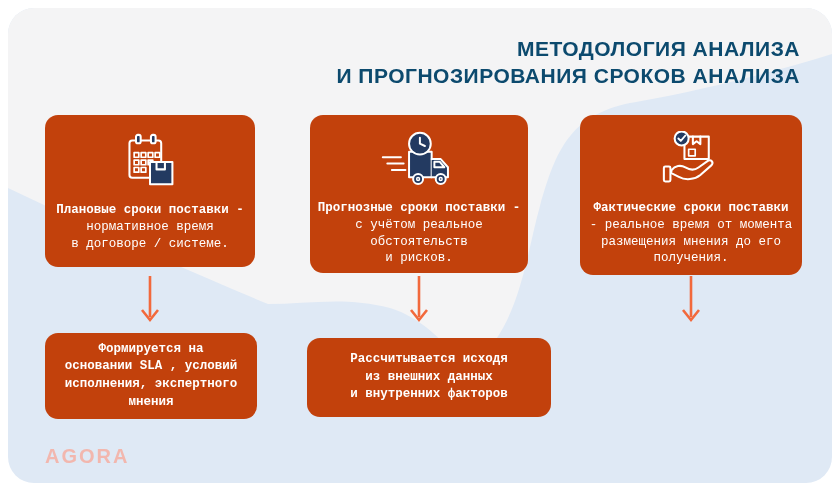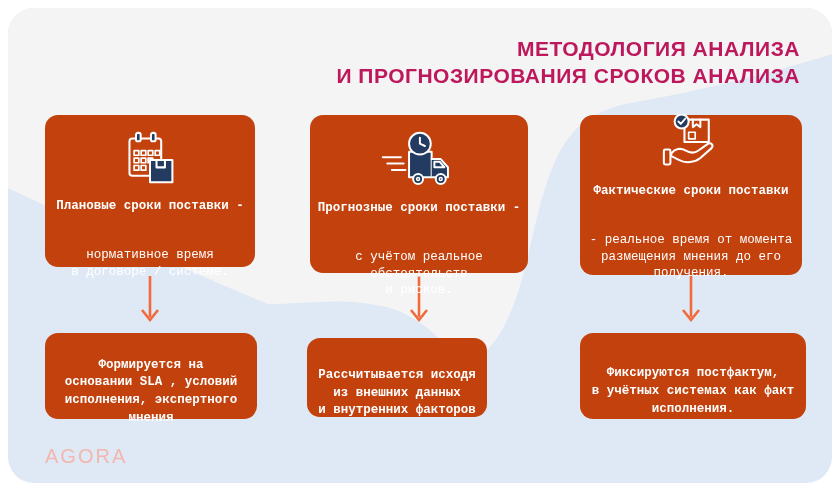--- a/index.html
+++ b/index.html
@@ -13,64 +13,64 @@
     position:absolute; left:8px; top:8px;
     width:824px; height:475px;
     background:#dfe9f5;
     border-radius:26px;
     overflow:hidden;
   }
   .bgwave { position:absolute; left:0; top:0; width:824px; height:475px; }
   .title {
     position:absolute; top:27px; right:32px;
     text-align:right;
-    color:#be185d;
+    color:#0c4a6e;
     font-weight:700;
     font-size:21px;
     letter-spacing:0.5px;
     line-height:1.3;
     z-index:2;
   }
   .title span { display:block; }
   .card {
     position:absolute;
     background:#c2410c;
     border-radius:13px;
     color:#ffffff;
     z-index:3;
     box-sizing:border-box;
     font-family:Liberation Mono, monospace;
   }
   .card-top { display:flex; flex-direction:column; align-items:center; padding:16px 8px 10px 8px; }
   .icon-wrap { height:60px; display:flex; align-items:center; justify-content:center; margin-bottom:11px; }
   .card-text { text-align:center; font-size:12.5px; line-height:1.34; }
   .card-heading { font-weight:700; white-space:nowrap; }
-  .prewrap { white-space:pre-line;margin-top:32px; }
+  .prewrap { white-space:pre-line; }
   .card-bottom {
     display:flex; align-items:center; justify-content:center;
     text-align:center; font-weight:700; font-size:12.5px; line-height:1.42;
     padding:6px 8px;
   }
   .arrow { position:absolute; z-index:2; width:22px; height:52px; }
   .logo {
     position:absolute; left:37px; bottom:15px;
-    font-size:20px; font-weight:400;
+    font-size:20px; font-weight:700;
     letter-spacing:2px;
     color:#f2b7ae;
     z-index:2;
   }
   
   #card-top-1 { left:37px;  top:107px; width:210px; height:152px; }
   #card-top-2 { left:302px; top:107px; width:218px; height:158px; }
-  #card-top-3 { left:572px; top:107px; width:222px; height:160px;justify-content:center; }
+  #card-top-3 { left:572px; top:107px; width:222px; height:160px; }
   #arrow-1 { left:131px; top:266px; }
   #arrow-2 { left:400px; top:266px; }
   #arrow-3 { left:672px; top:266px; }
   #card-bot-1 { left:37px;  top:325px; width:212px; height:86px; }
-  #card-bot-2 { left:299px; top:330px; width:180px; height:79px; }
+  #card-bot-2 { left:299px; top:330px; width:244px; height:79px; }
   #card-bot-3 { left:572px; top:325px; width:226px; height:86px; }
 </style>
 </head>
 <body>
 
 <div class="slide">
 
   <svg class="bgwave" viewBox="0 0 824 475" preserveAspectRatio="none" aria-hidden="true">
     <path fill="#f4f4f5" d="M0,0 H824 V46
       C772,62 706,80 628,94
@@ -176,21 +176,16 @@
     <div class="prewrap">Формируется на
 основании SLA , условий
 исполнения, экспертного
 мнения</div>
   </div>
   <div class="card card-bottom" id="card-bot-2">
     <div class="prewrap">Рассчитывается  исходя
 из внешних данных
 и внутренних факторов</div>
   </div>
-  <div class="card card-bottom" id="card-bot-3">
-    <div class="prewrap">Фиксируются постфактум,
-в учётных системах как факт
-исполнения.</div>
-  </div>
 
   <div class="logo">AGORA</div>
 
 </div>
 
 </body></html>

